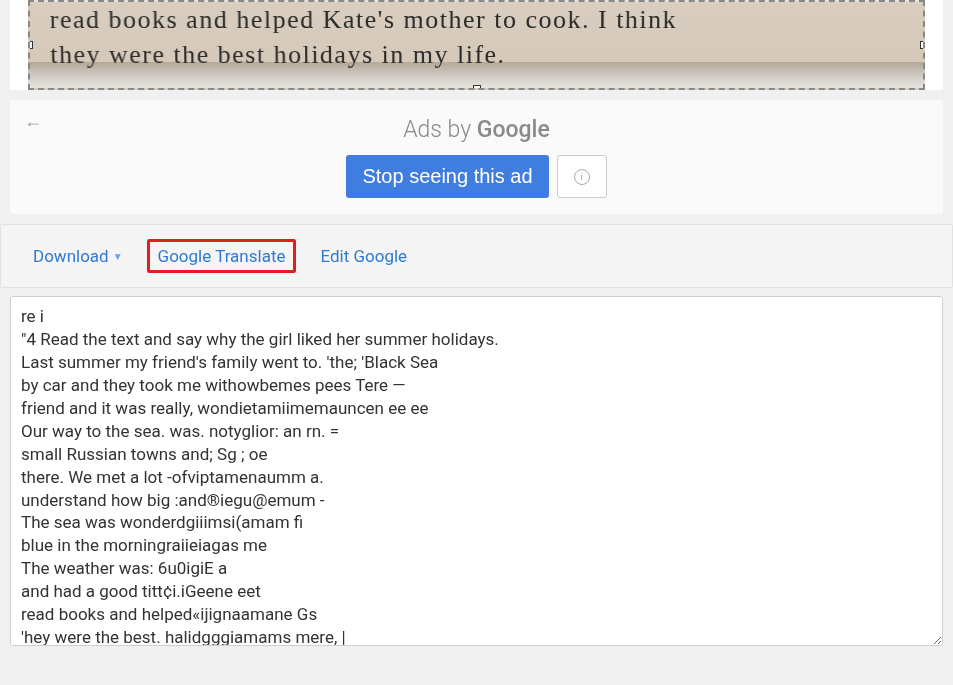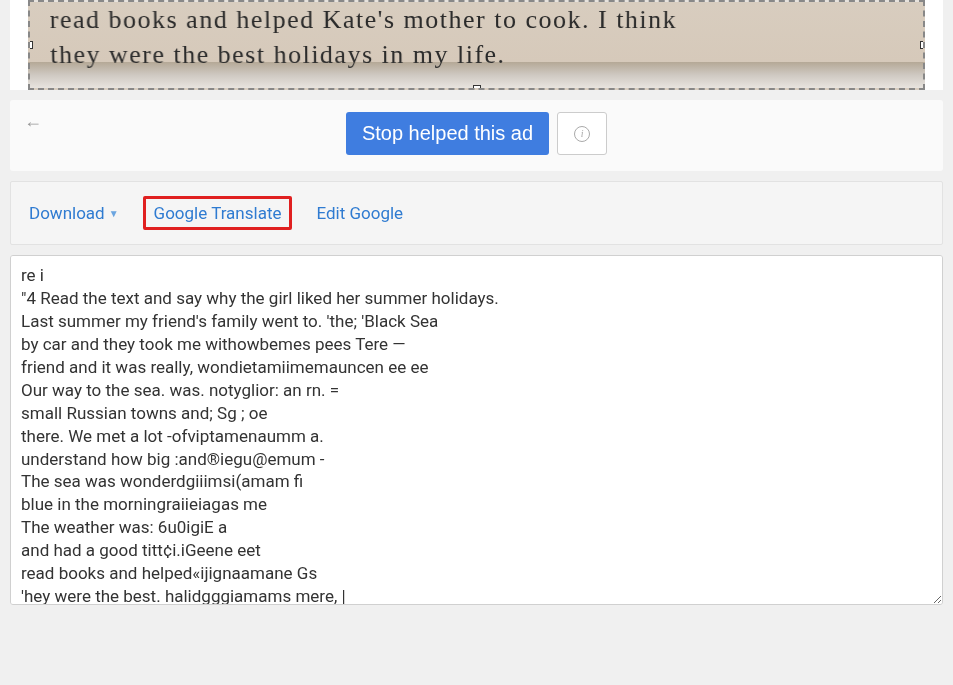--- a/index.html
+++ b/index.html
@@ -102,25 +102,24 @@
     border-radius: 50%;
     display: inline-flex;
     align-items: center;
     justify-content: center;
     font-size: 10px;
     font-style: italic;
     color: #aaa;
     font-family: serif;
   }
   .toolbar {
-    margin: 10px;
     background: #f5f5f5;
     border: 1px solid #e2e2e2;
     border-radius: 2px;
-    padding: 14px 18px;
+    padding: 14px 32px;
     display: flex;
     align-items: center;
     gap: 24px;
   }
   .tb-link {
     color: #2f7bd1;
     font-size: 17px;
     cursor: pointer;
     display: inline-flex;
     align-items: center;
@@ -162,22 +161,25 @@
       <span>they were the best holidays in my life.</span>
     </div>
     <div class="resize-handle rh-left"></div>
     <div class="resize-handle rh-bottom"></div>
     <div class="resize-handle rh-right"></div>
   </div>
 </div>
 
 <div class="ad-panel">
   <span class="back-arrow">←</span>
+  <div class="ads-by-line">
+    <span>Ads by </span><span class="google-logo">Google</span>
+  </div>
   <div class="ad-buttons">
-    <button class="btn-primary">Stop helped this ad</button>
+    <button class="btn-primary">Stop seeing this ad</button>
     <button class="btn-secondary">
       <span class="info-icon">i</span>
     </button>
   </div>
 </div>
 
 <div class="toolbar">
   <span class="tb-link">
     <span>Download</span>
     <span class="tb-chevron">▼</span>

